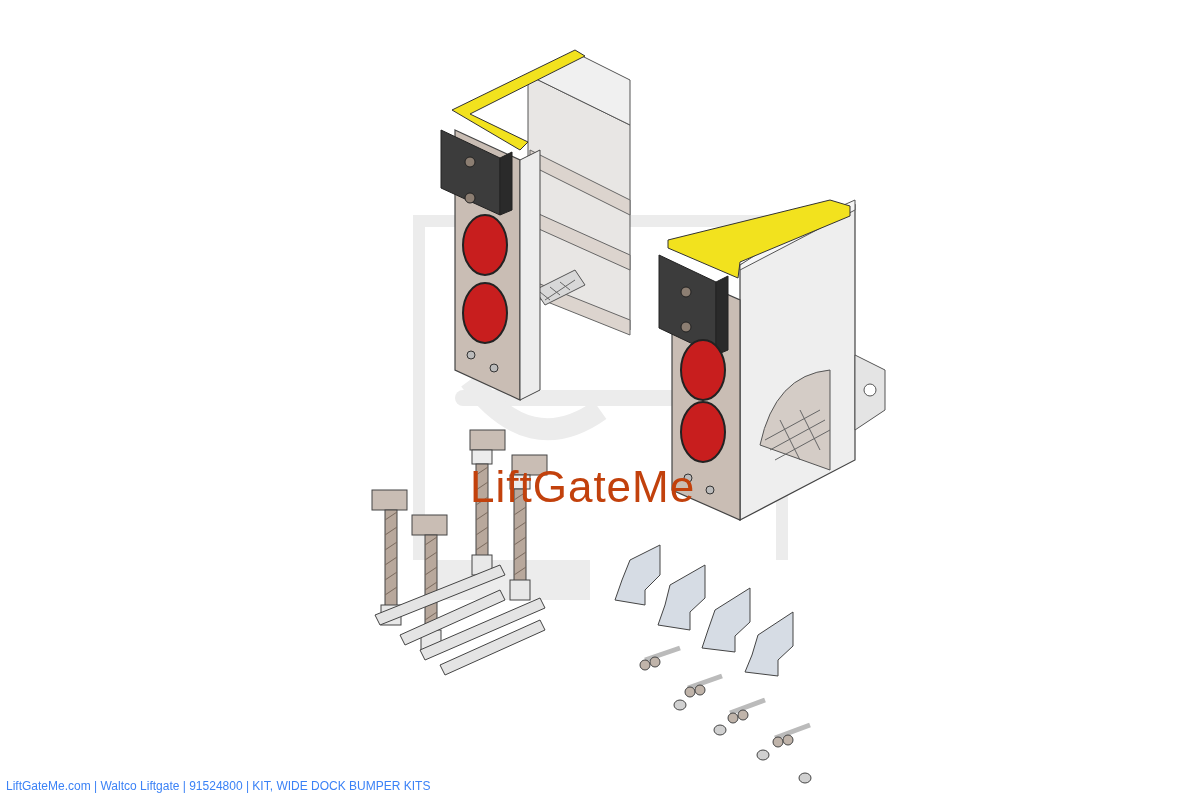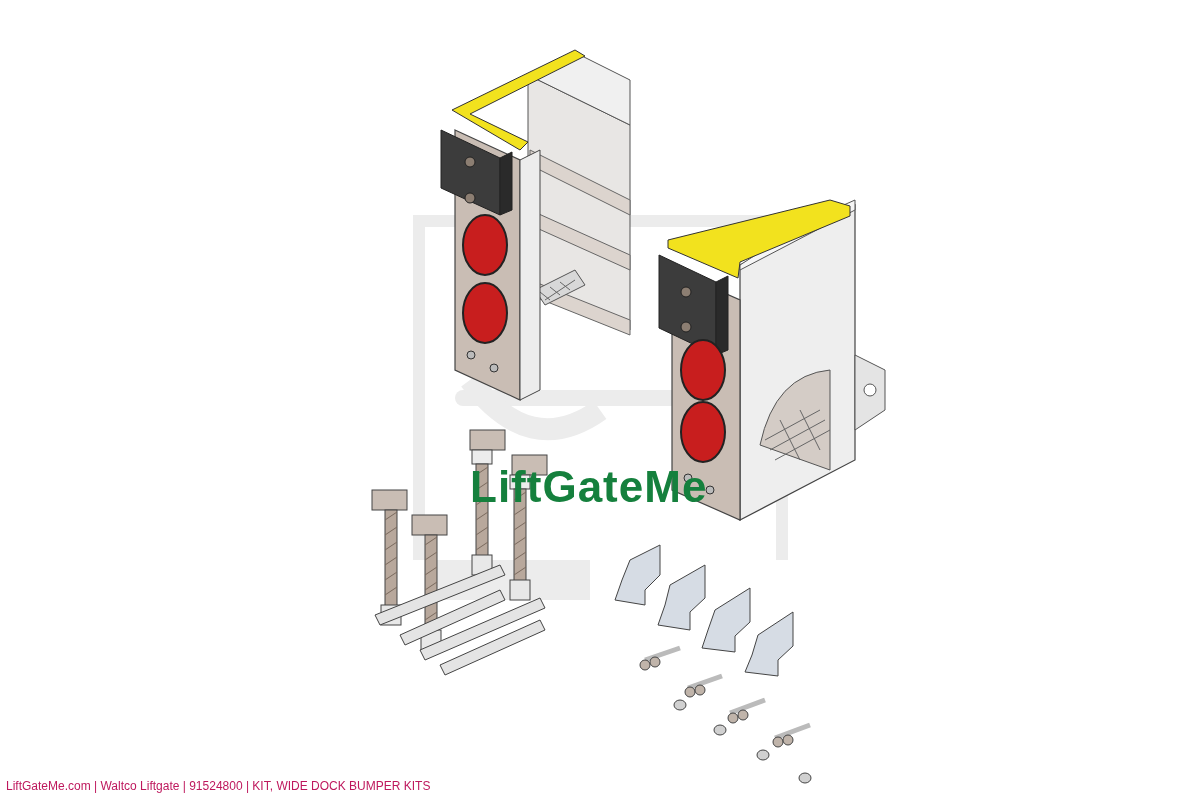--- a/index.html
+++ b/index.html
@@ -1,21 +1,21 @@
 <!DOCTYPE html>
 <html><head>
 <meta charset="utf-8">
 <style>
   html,body{margin:0;padding:0;background:#ffffff;}
   body{width:1200px;height:800px;position:relative;overflow:hidden;font-family:"Liberation Sans",sans-serif;}
   .canvas{position:absolute;left:0;top:0;width:1200px;height:800px;}
   .watermark{position:absolute;left:0;top:0;width:1200px;height:800px;pointer-events:none;}
-  .wm-name{position:absolute;left:470px;top:462px;font-size:44px;font-weight:bold;color:#15803d;letter-spacing:1px;}
+  .wm-name{position:absolute;left:470px;top:462px;font-size:44px;font-weight:normal;color:#c2410c;letter-spacing:1px;}
   .wm-phone{position:absolute;left:458px;top:508px;font-size:46px;font-weight:bold;color:#dcdcdc;letter-spacing:2px;}
-  .caption{position:absolute;left:6px;top:779px;font-size:12px;color:#be185d;white-space:nowrap;}
+  .caption{position:absolute;left:6px;top:779px;font-size:12px;color:#3b82f6;white-space:nowrap;}
 </style>
 </head>
 <body>
 
 <svg class="canvas" viewBox="0 0 1200 800" xmlns="http://www.w3.org/2000/svg">
 
   <g fill="#ececec" stroke="none">
     <rect x="413" y="215" width="375" height="12"></rect>
     <rect x="413" y="215" width="12" height="345"></rect>
     <rect x="776" y="215" width="12" height="345"></rect>

